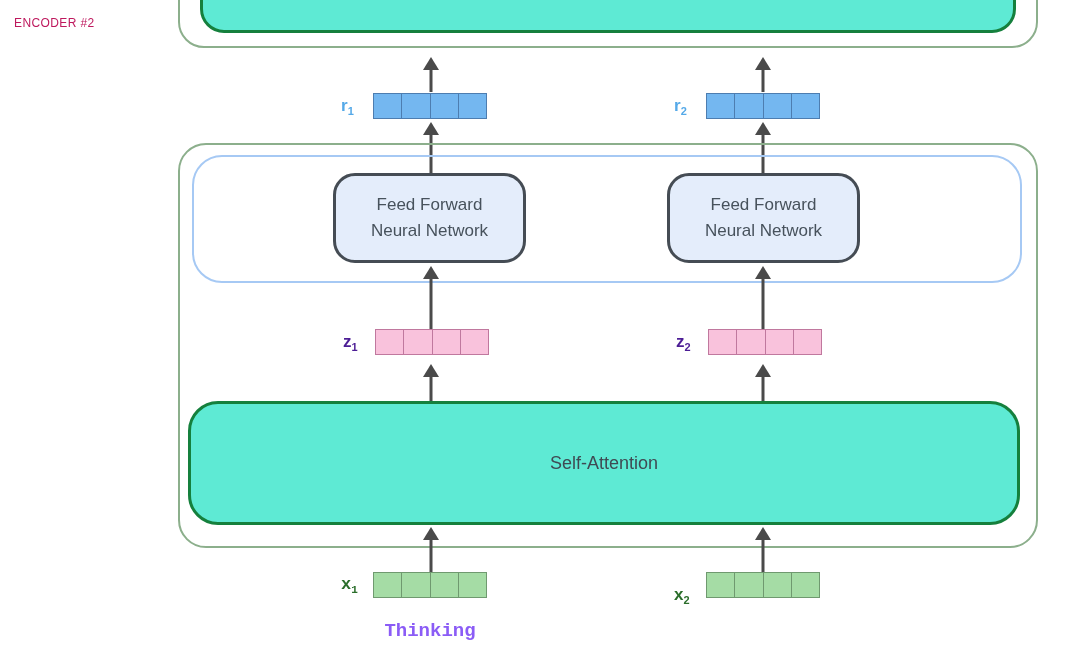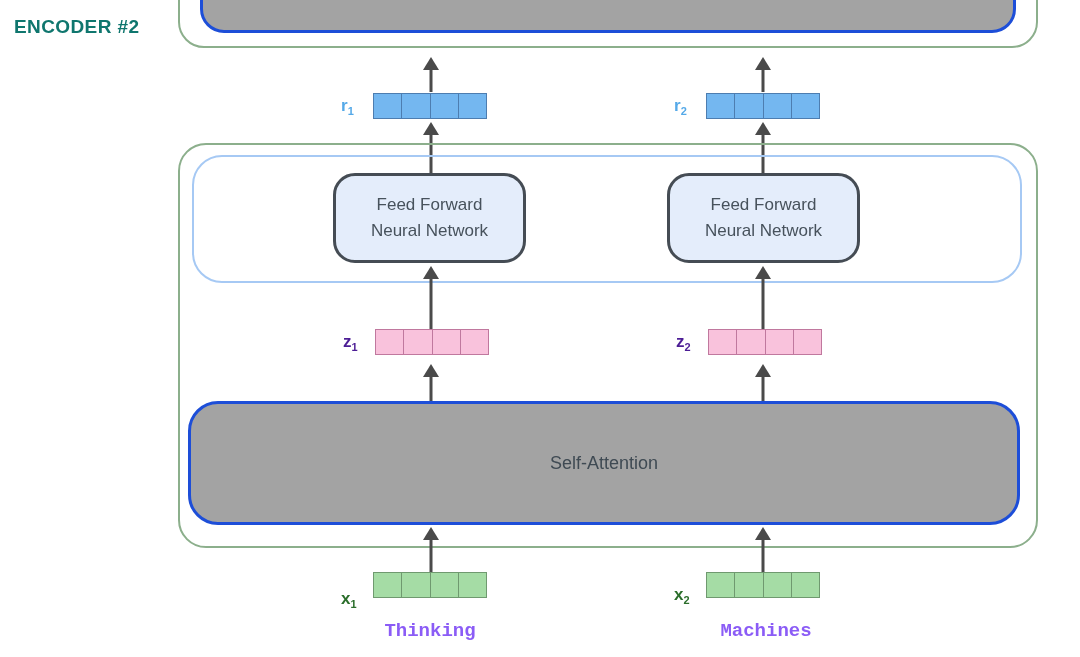--- a/index.html
+++ b/index.html
@@ -3,27 +3,27 @@
 <meta charset="utf-8">
 <style>
   html,body{margin:0;padding:0;background:#fff;}
   .canvas{
     position:relative;width:1080px;height:657px;background:#ffffff;
     overflow:hidden;font-family:"Liberation Sans", sans-serif;
   }
   
   .enc-box{position:absolute;border:2px solid #8CAF8C;border-radius:28px;background:transparent;box-sizing:border-box;}
   .inner-blue{position:absolute;border:2px solid #A6C9F4;border-radius:30px;background:transparent;box-sizing:border-box;}
-  .peach{position:absolute;background:#a3a3a3;border:3px solid #1d4ed8;border-radius:26px;box-sizing:border-box;
+  .peach{position:absolute;background:#5eead4;border:3px solid #15803d;border-radius:26px;box-sizing:border-box;
          display:flex;align-items:center;justify-content:center;color:#3F4A53;font-size:18px;}
   .ffnn{position:absolute;background:#E4EDFB;border:3px solid #454C54;border-radius:22px;box-sizing:border-box;
         display:flex;flex-direction:column;align-items:center;justify-content:center;
         color:#47525C;font-size:17px;line-height:26px;text-align:center;}
   
-  .enc-label{position:absolute;color:#0f766e;font-size:19px;font-weight:700;letter-spacing:0.4px;}
+  .enc-label{position:absolute;color:#be185d;font-size:12px;font-weight:400;letter-spacing:0.4px;}
   
   .vec{position:absolute;width:114px;height:26px;display:flex;box-sizing:border-box;}
   .vec .cell{flex:1;}
   .vec .cell:last-child{border-right:none !important;}
   .vec-r{background:#74B7F0;border:1.5px solid #4D7DB0;}
   .vec-r .cell{border-right:1.5px solid #4D7DB0;}
   .vec-z{background:#F9C2DC;border:1.5px solid #C0789E;}
   .vec-z .cell{border-right:1.5px solid #C0789E;}
   .vec-x{background:#A5DCA5;border:1.5px solid #6F996F;}
   .vec-x .cell{border-right:1.5px solid #6F996F;}
@@ -137,32 +137,31 @@
 
   <div class="arrow" style="left:423px;top:527px;height:45px;">
     <div class="head"></div>
     <div class="shaft"></div>
   </div>
   <div class="arrow" style="left:755px;top:527px;height:45px;">
     <div class="head"></div>
     <div class="shaft"></div>
   </div>
 
-  <div class="vec-label lbl-x" style="left:341px;top:589px;"><span>x</span><sub>1</sub></div>
+  <div class="vec-label lbl-x" style="left:341px;top:575px;font-family:Liberation Mono, monospace;"><span>x</span><sub>1</sub></div>
   <div class="vec vec-x" style="left:373px;top:572px;">
     <div class="cell"></div>
     <div class="cell"></div>
     <div class="cell"></div>
     <div class="cell"></div>
   </div>
   <div class="vec-label lbl-x" style="left:674px;top:585px;"><span>x</span><sub>2</sub></div>
   <div class="vec vec-x" style="left:706px;top:572px;">
     <div class="cell"></div>
     <div class="cell"></div>
     <div class="cell"></div>
     <div class="cell"></div>
   </div>
 
   <div class="word" style="left:330px;top:620px;">Thinking</div>
-  <div class="word" style="left:666px;top:620px;">Machines</div>
 
 
 </div>
 
 </body></html>

